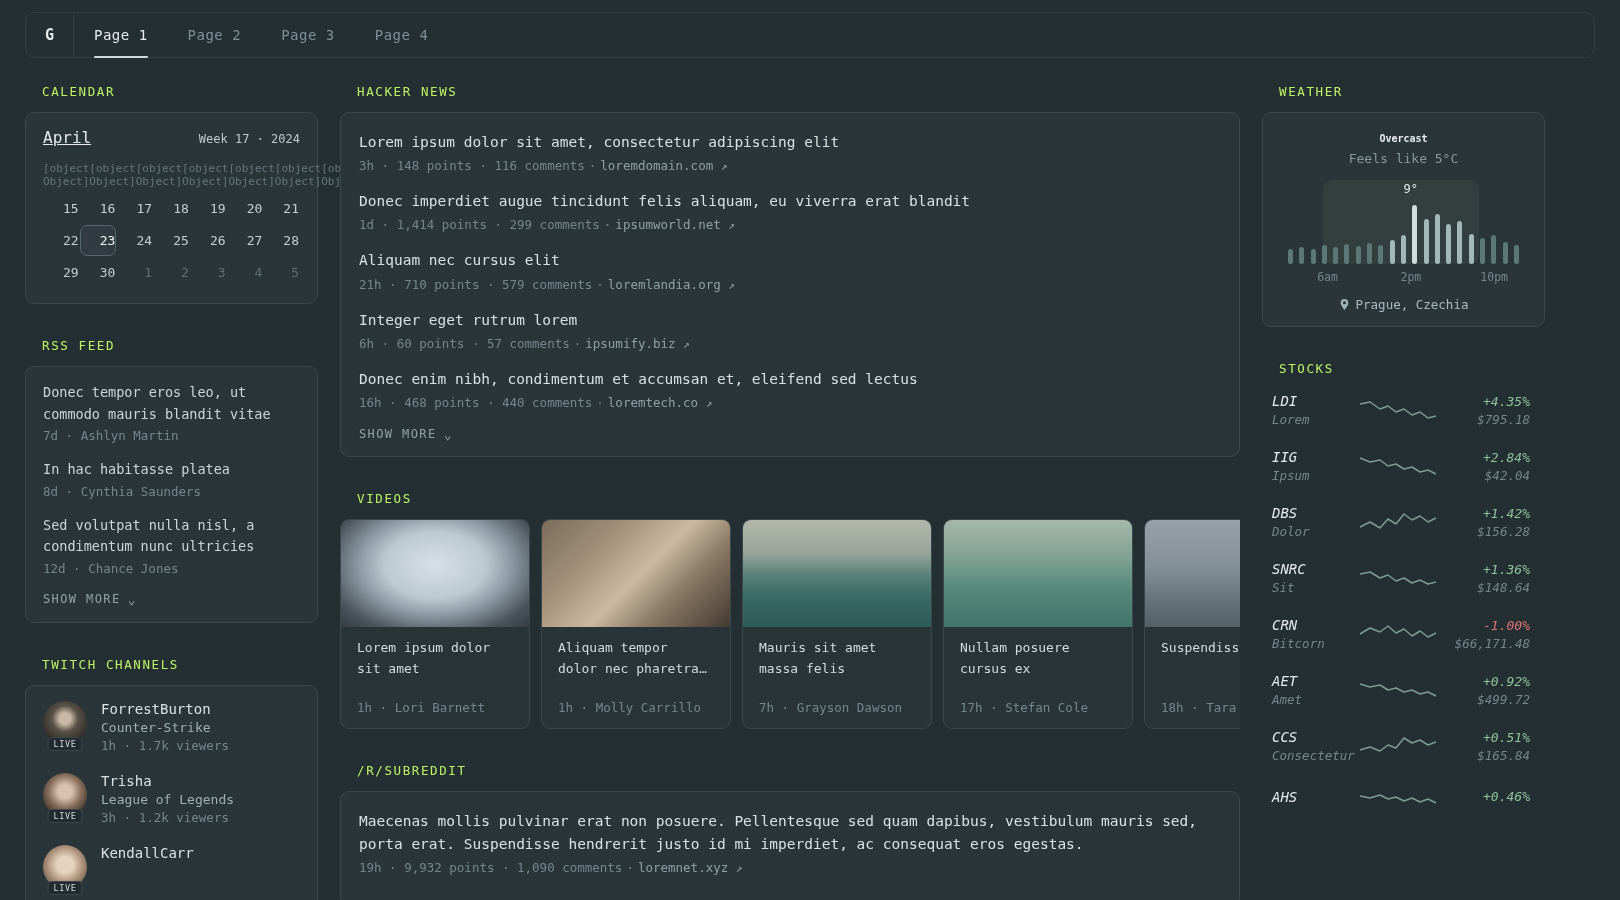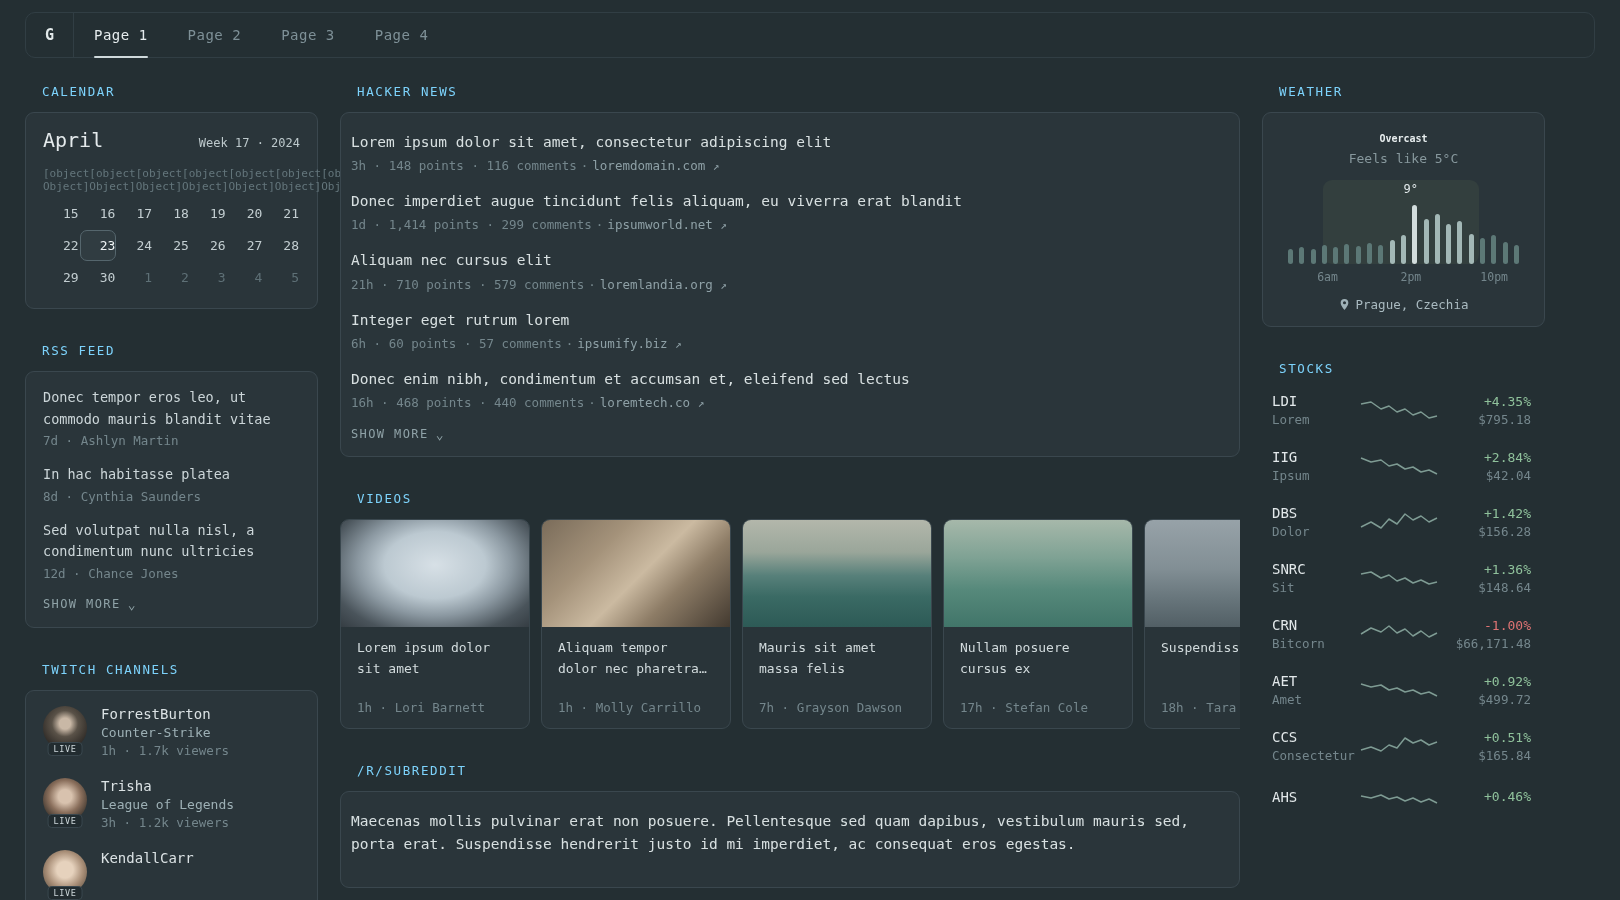--- a/index.html
+++ b/index.html
@@ -42,32 +42,32 @@
   }
 
   
   .layout { display:flex; gap:22px; padding:26px 75px 0 25px; align-items:flex-start; }
   .col-left  { width:293px; flex:none; }
   .col-mid   { width:900px; flex:none; }
   .col-right { width:283px; flex:none; }
   .widget { margin-bottom:34px; }
   .widget-title {
     font-size:12.5px; font-weight:400; letter-spacing:1.6px;
-    color:#7dd3fc; margin:0 0 13px 17px;
+    color:#bef264; margin:0 0 13px 17px;
   }
   .card {
     border:1px solid #3a474e;
     background:#2a353a;
     border-radius:9px;
     padding:15px 17px;
   }
 
   
   .cal-head { display:flex; justify-content:space-between; align-items:baseline; margin-bottom:8px; }
-  .cal-month { font-size:20px; color:#e4eaec; }
+  .cal-month { font-size:16px; color:#e4eaec;text-decoration:underline; }
   .cal-week  { font-size:12px; color:#bdc9cc; }
   .cal-grid { display:grid; grid-template-columns:repeat(7,1fr); text-align:center; row-gap:1px; }
   .cal-dow { font-size:11px; color:#64767c; padding:7px 0 5px; }
   .cal-day {
     font-size:13px; color:#c3ced1; padding:7px 0;
     border:1px solid transparent; border-radius:7px; cursor:pointer;text-align:right;
   }
   .cal-day.selected { border-color:#55666d; background:#303c41; color:#eef3f4; }
   .cal-day.muted { color:#5e7076; }
 
@@ -89,21 +89,21 @@
   .live-badge {
     position:absolute; left:50%; bottom:-6px; transform:translateX(-50%);
     background:#222c30; border:1px solid #3a474e; border-radius:4px;
     font-size:8.5px; letter-spacing:0.6px; padding:1px 5px; color:#cdd7da;
   }
   .twitch-name { display:block; color:#dbe2e4; font-size:14px; cursor:pointer; }
   .twitch-game { color:#9db0b5; font-size:13px; margin-top:3px; }
   .twitch-meta { color:#74868c; font-size:12.5px; margin-top:3px; }
 
   
-  .hn-card { padding:18px 10px 14px; }
+  .hn-card { padding:18px 18px 14px; }
   .hn-item { margin-bottom:17px; }
   .hn-title { display:block; color:#d8e0e1; font-size:14.5px; line-height:1.6; cursor:pointer; }
   .hn-meta  { color:#74868c; font-size:12.5px; margin-top:4px; }
   .hn-meta .sep { margin:0 4px; }
   .domain { color:#8ea0a6; cursor:pointer; }
   .ext { font-size:11px; }
 
   
   .video-row { display:flex; gap:11px; overflow:hidden; }
   .video-card {
@@ -141,22 +141,22 @@
   .wx-time { position:absolute; transform:translateX(-50%); }
   .wx-time.t0 { left:19%; } .wx-time.t1 { left:53%; } .wx-time.t2 { left:87%; }
   .wx-loc {
     display:flex; align-items:center; justify-content:center; gap:6px;
     margin-top:13px; color:#a9bac0; font-size:12.5px;
   }
 
   
   .stock-list { padding:4px 14px 0 10px; }
   .stock-row {
-    display:flex; align-items:center; justify-content:space-between;
-    margin-bottom:22px; cursor:pointer;
+    display:flex; align-items:center; justify-content:flex-start;
+    margin-bottom:22px; cursor:pointer;font-style:italic;
   }
   .stock-id { width:84px; }
   .stock-ticker { font-size:14px; color:#e2e8ea; }
   .stock-name { font-size:12.5px; color:#74868c; margin-top:3px; }
   .spark { width:84px; height:26px; flex:none; }
   .spark polyline { fill:none; stroke:#7e9b93; stroke-width:1.5; stroke-linejoin:round; }
   .stock-vals { width:90px; text-align:right; }
   .stock-change { font-size:13px; color:#8fc19b; }
   .stock-change.neg { color:#de7373; }
   .stock-price { font-size:12.5px; color:#74868c; margin-top:3px; }
@@ -387,20 +387,23 @@
         </div>
     </section>
 
     <section class="widget">
       <h2 class="widget-title">/R/SUBREDDIT</h2>
       <div class="card hn-card">
         <div>
 
         <article class="hn-item">
               <a class="hn-title">Maecenas mollis pulvinar erat non posuere. Pellentesque sed quam dapibus, vestibulum mauris sed, porta erat. Suspendisse hendrerit justo id mi imperdiet, ac consequat eros egestas.</a>
+              <div class="hn-meta">
+                <span>19h · 9,932 points · 1,090 comments</span><span class="sep">·</span><a class="domain"><span>loremnet.xyz</span> <span class="ext">↗</span></a>
+              </div>
             </article>
           </div>
       </div>
     </section>
 
   </div>
 
   <div class="col-right">
 
     <section class="widget">

